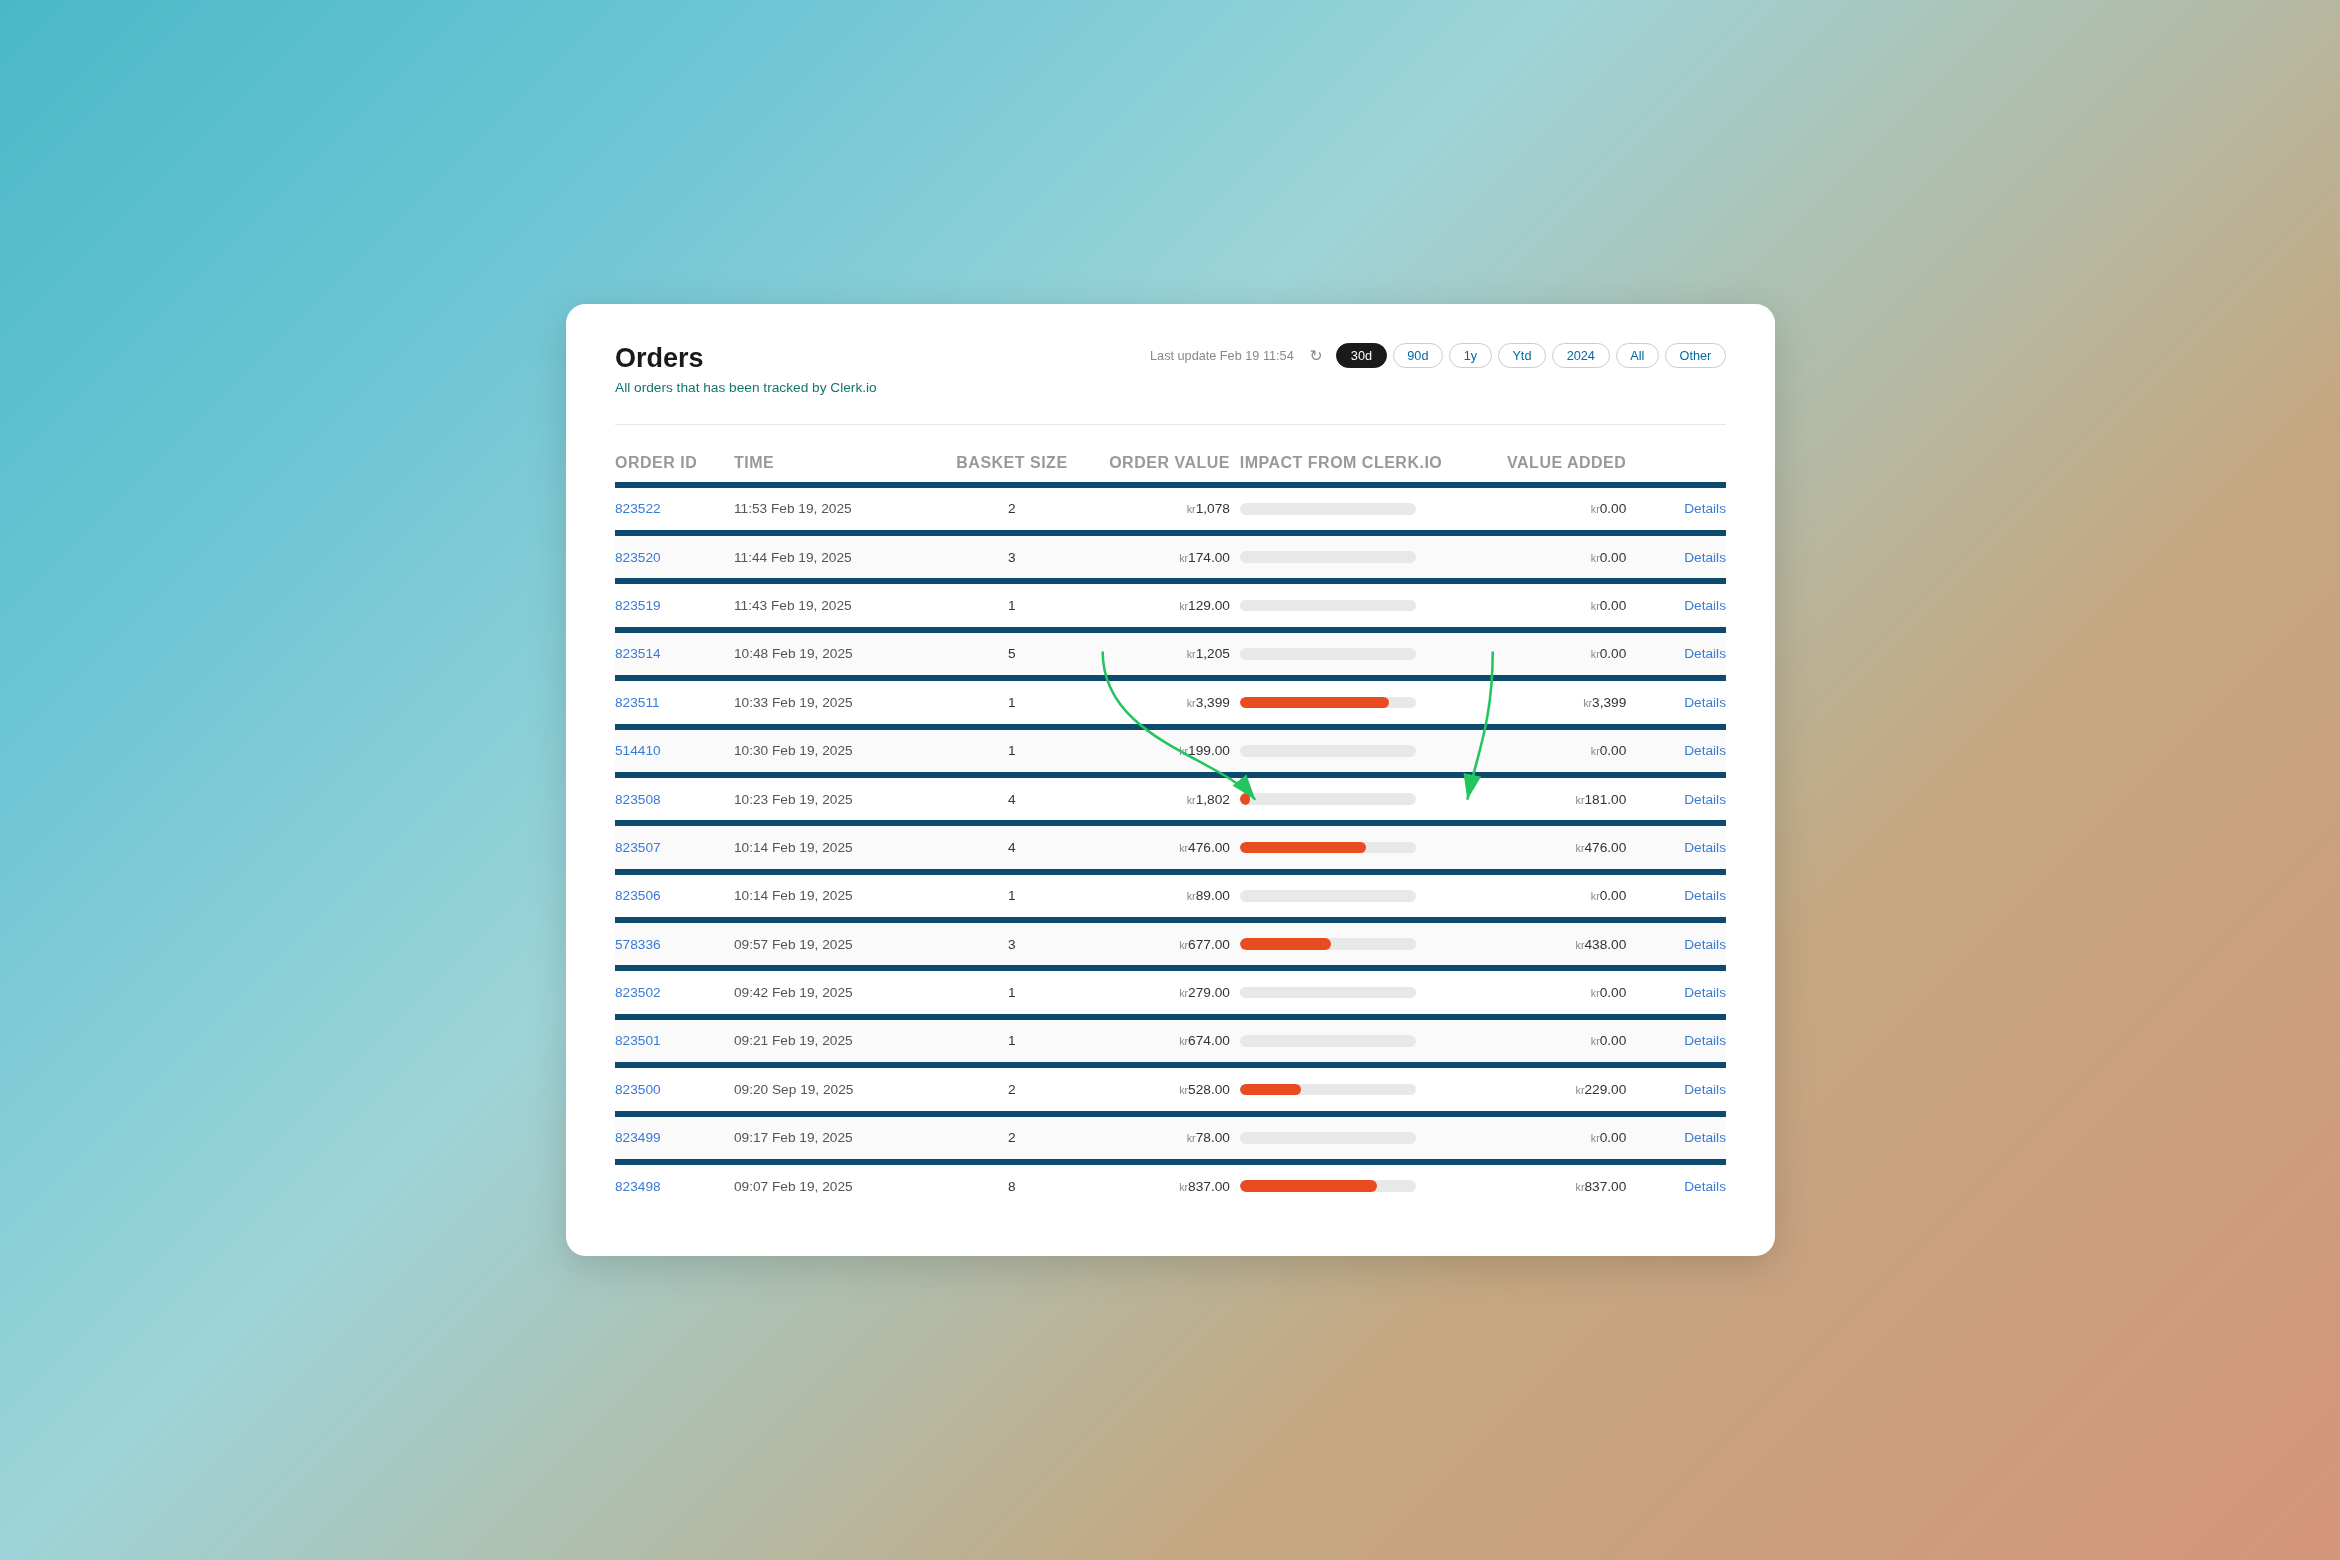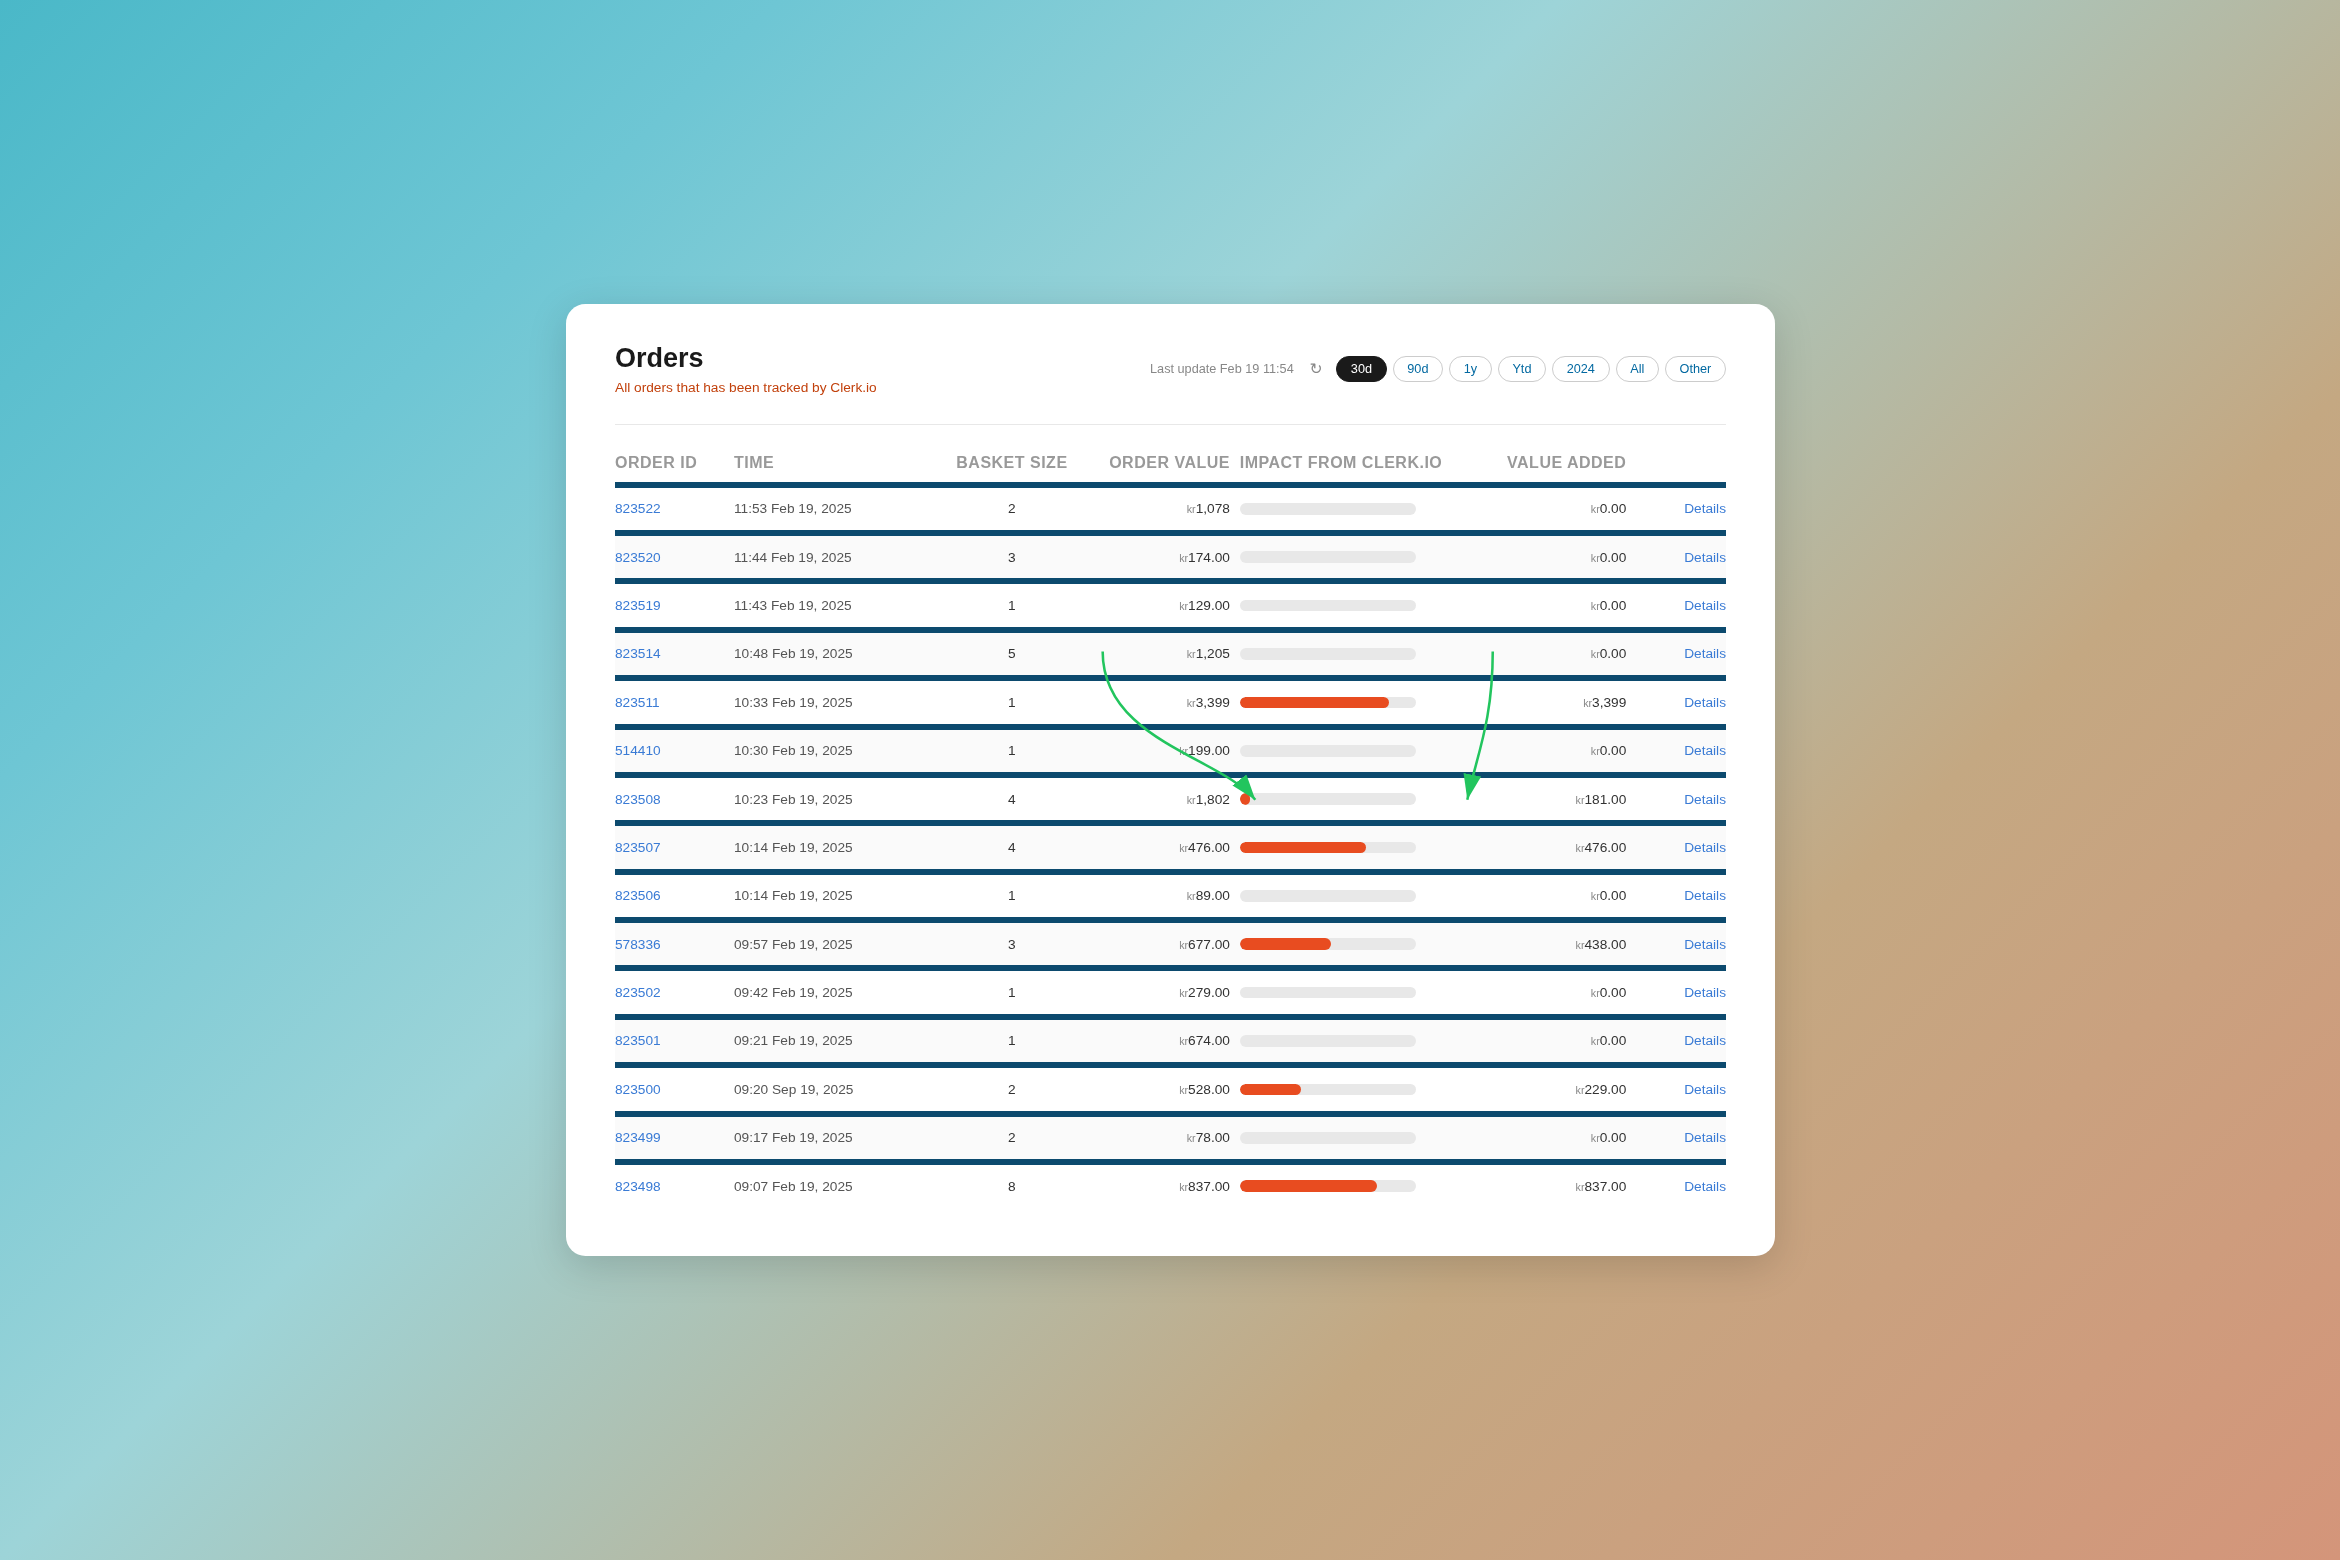--- a/index.html
+++ b/index.html
@@ -15,34 +15,34 @@
     .card {
       background: #ffffff;
       border-radius: 19.5px;
       width: 1209px;
       padding: 39px 49px 49px 49px;
       box-shadow: 0 9.8px 39px rgba(0,0,0,0.15);
     }
     .card-header {
       display: flex;
       justify-content: space-between;
-      align-items: center;
+      align-items: flex-start;
       margin-bottom: 29px;
       gap: 32px;
     }
     .title-section {}
     .page-title {
       font-size: 27px;
       font-weight: 700;
       color: #1a1a1a;
       margin-bottom: 5.9px;
     }
     .page-subtitle {
       font-size: 13.7px;
-      color: #c2410c;
+      color: #0f766e;
     }
     .header-controls {
       display: flex;
       align-items: center;
       gap: 9.8px;
     }
     .last-update {
       font-size: 12.7px;
       color: #888;
       margin-right: 5.9px;

